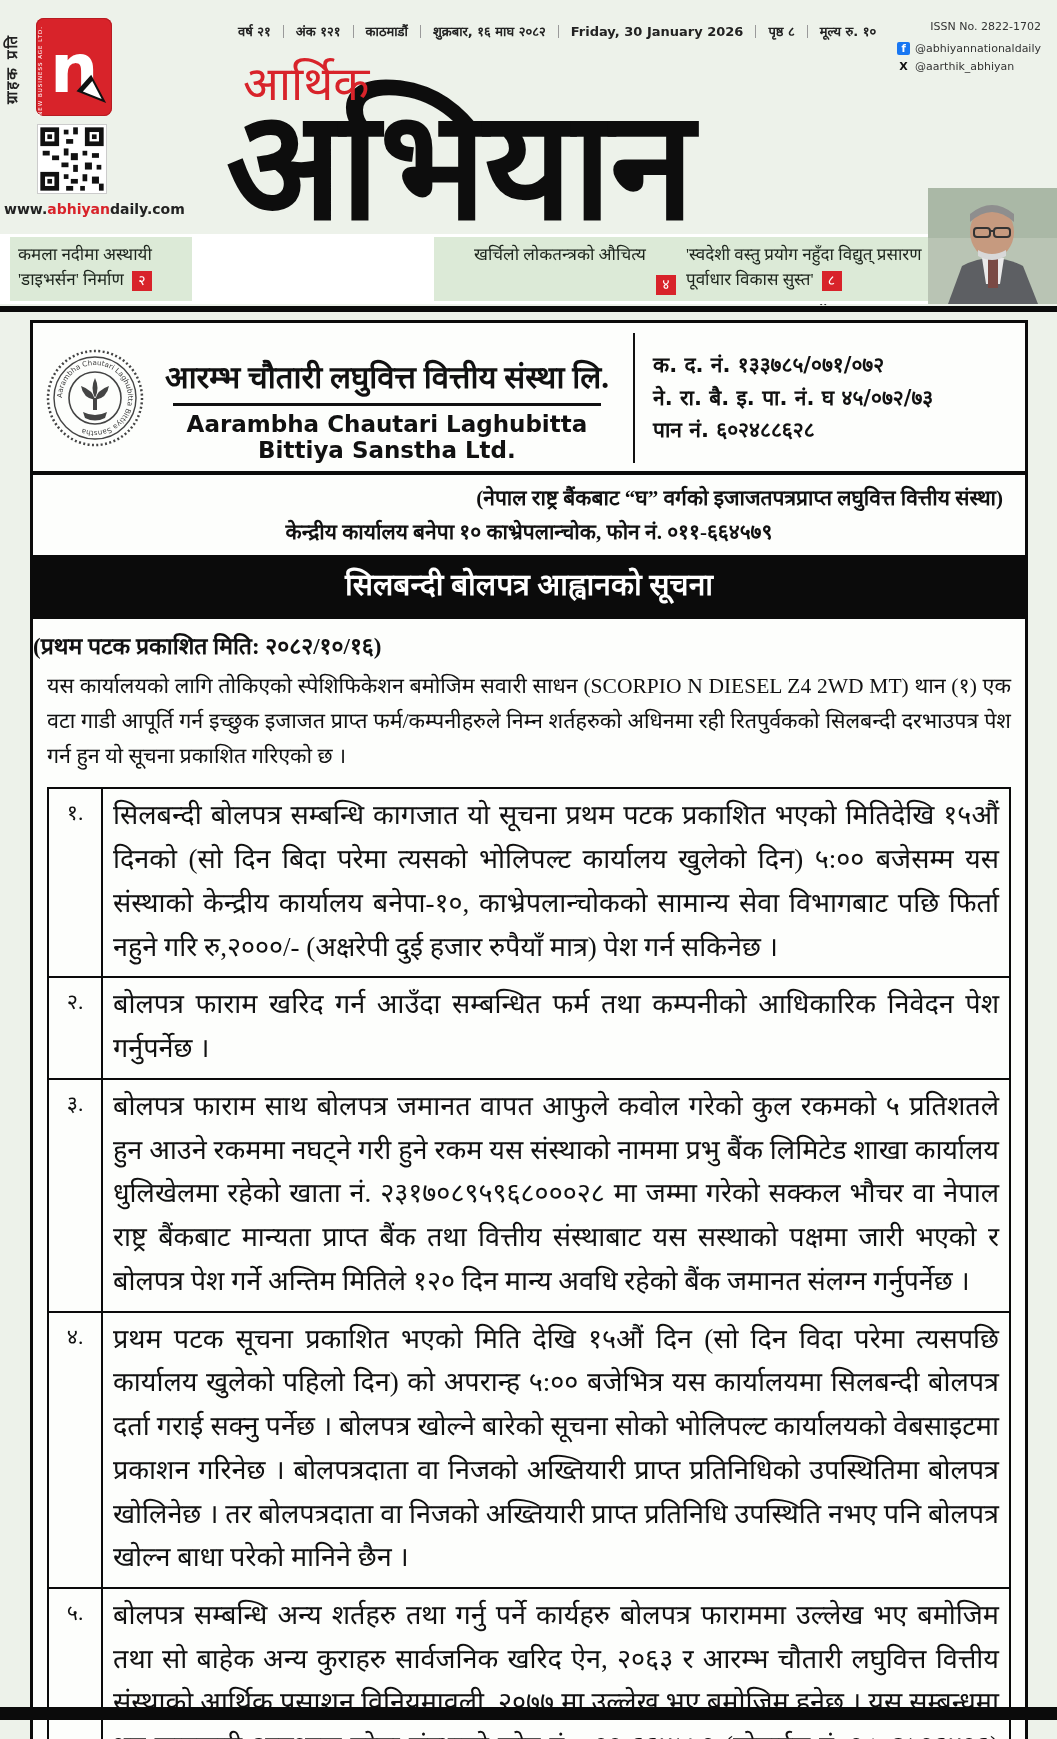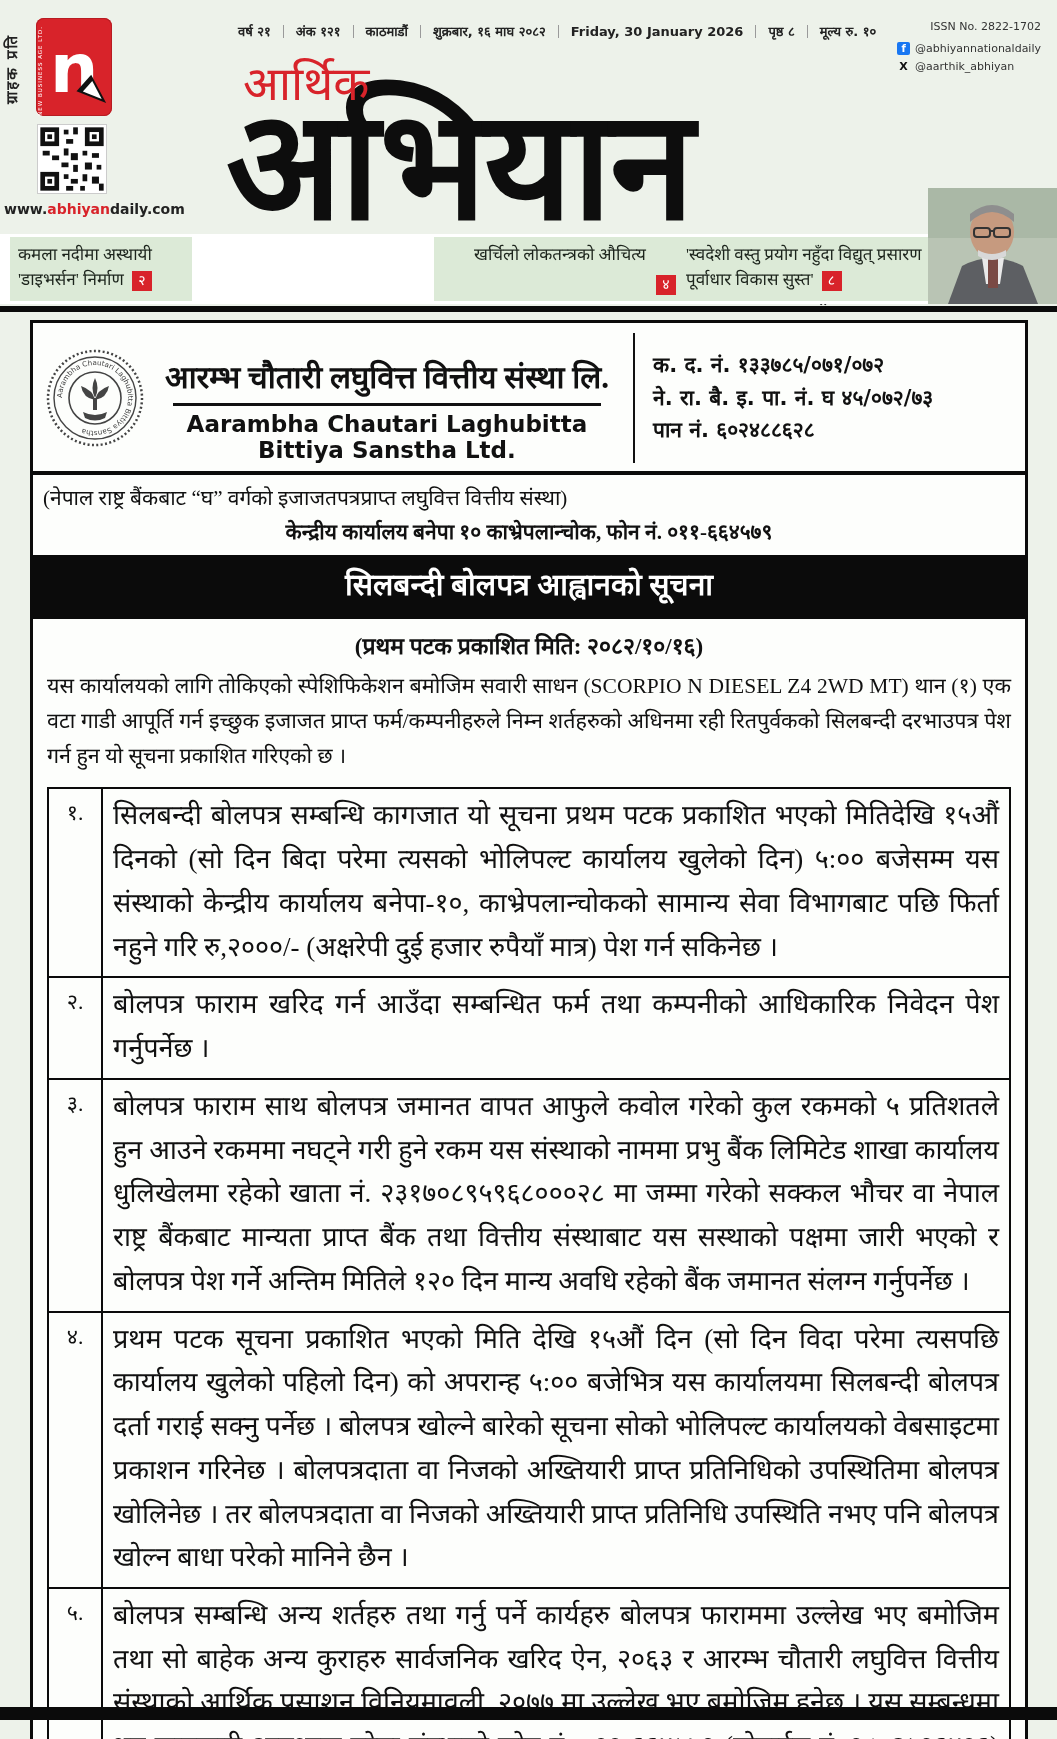--- a/index.html
+++ b/index.html
@@ -78,28 +78,28 @@
           border:3px solid #0b0b0b;box-sizing:border-box;}
   .n-head{display:flex;align-items:center;padding:10px 12px 8px;border-bottom:4px solid #0b0b0b;}
   .n-seal{width:100px;height:100px;flex:0 0 auto;}
   .n-names{flex:1 1 auto;text-align:center;padding:0 10px;}
   .n-name-np{font-size:31px;font-weight:bold;color:#111;margin-top:22px;}
   .n-name-rule{height:3px;background:#111;margin:6px 18px 5px;}
   .n-name-en{font-size:23px;font-weight:bold;font-family:"DejaVu Sans",sans-serif;color:#111;}
   .n-divider{width:3px;align-self:stretch;background:#111;margin:0 4px;}
   .n-regs{flex:0 0 360px;padding-left:14px;font-family:"DejaVu Sans",sans-serif;
           font-size:21px;font-weight:bold;line-height:1.55;color:#111;}
-  .n-sub{text-align:left;font-size:21px;font-weight:normal;padding:8px 10px 2px;line-height:1.5;}
+  .n-sub{text-align:right;font-size:21px;font-weight:bold;padding:8px 22px 2px;line-height:1.5;}
   .n-sub2{text-align:center;font-size:21px;font-weight:bold;padding:0 10px 10px;}
 
   .n-banner{background:#0b0b0b;color:#fff;text-align:center;padding:10px 6px 14px;}
   .n-banner .l1{font-size:30px;font-weight:bold;line-height:1.4;}
   .n-banner .l2{font-size:30px;font-weight:bold;line-height:1.35;}
 
-  .n-pubdate{text-align:center;font-size:23px;font-weight:bold;padding:10px 0 4px;}
+  .n-pubdate{font-size:23px;font-weight:bold;padding:10px 0 4px;}
   .n-intro{font-size:21.5px;line-height:1.62;text-align:justify;padding:4px 14px 10px;}
 
   .n-items{margin:4px 14px 16px;border:2.5px solid #0b0b0b;}
   .n-row{display:flex;border-bottom:2px solid #0b0b0b;}
   .n-row:last-child{border-bottom:none;}
   .n-num{flex:0 0 52px;border-right:2px solid #0b0b0b;text-align:center;
          font-size:21.5px;padding-top:8px;}
   .n-text{flex:1 1 auto;font-size:27px;line-height:1.62;text-align:justify;padding:5px 10px 7px;}
 
   .bottom-bar{position:absolute;left:0;top:1707px;width:1057px;height:13px;background:#0b0b0b;}

